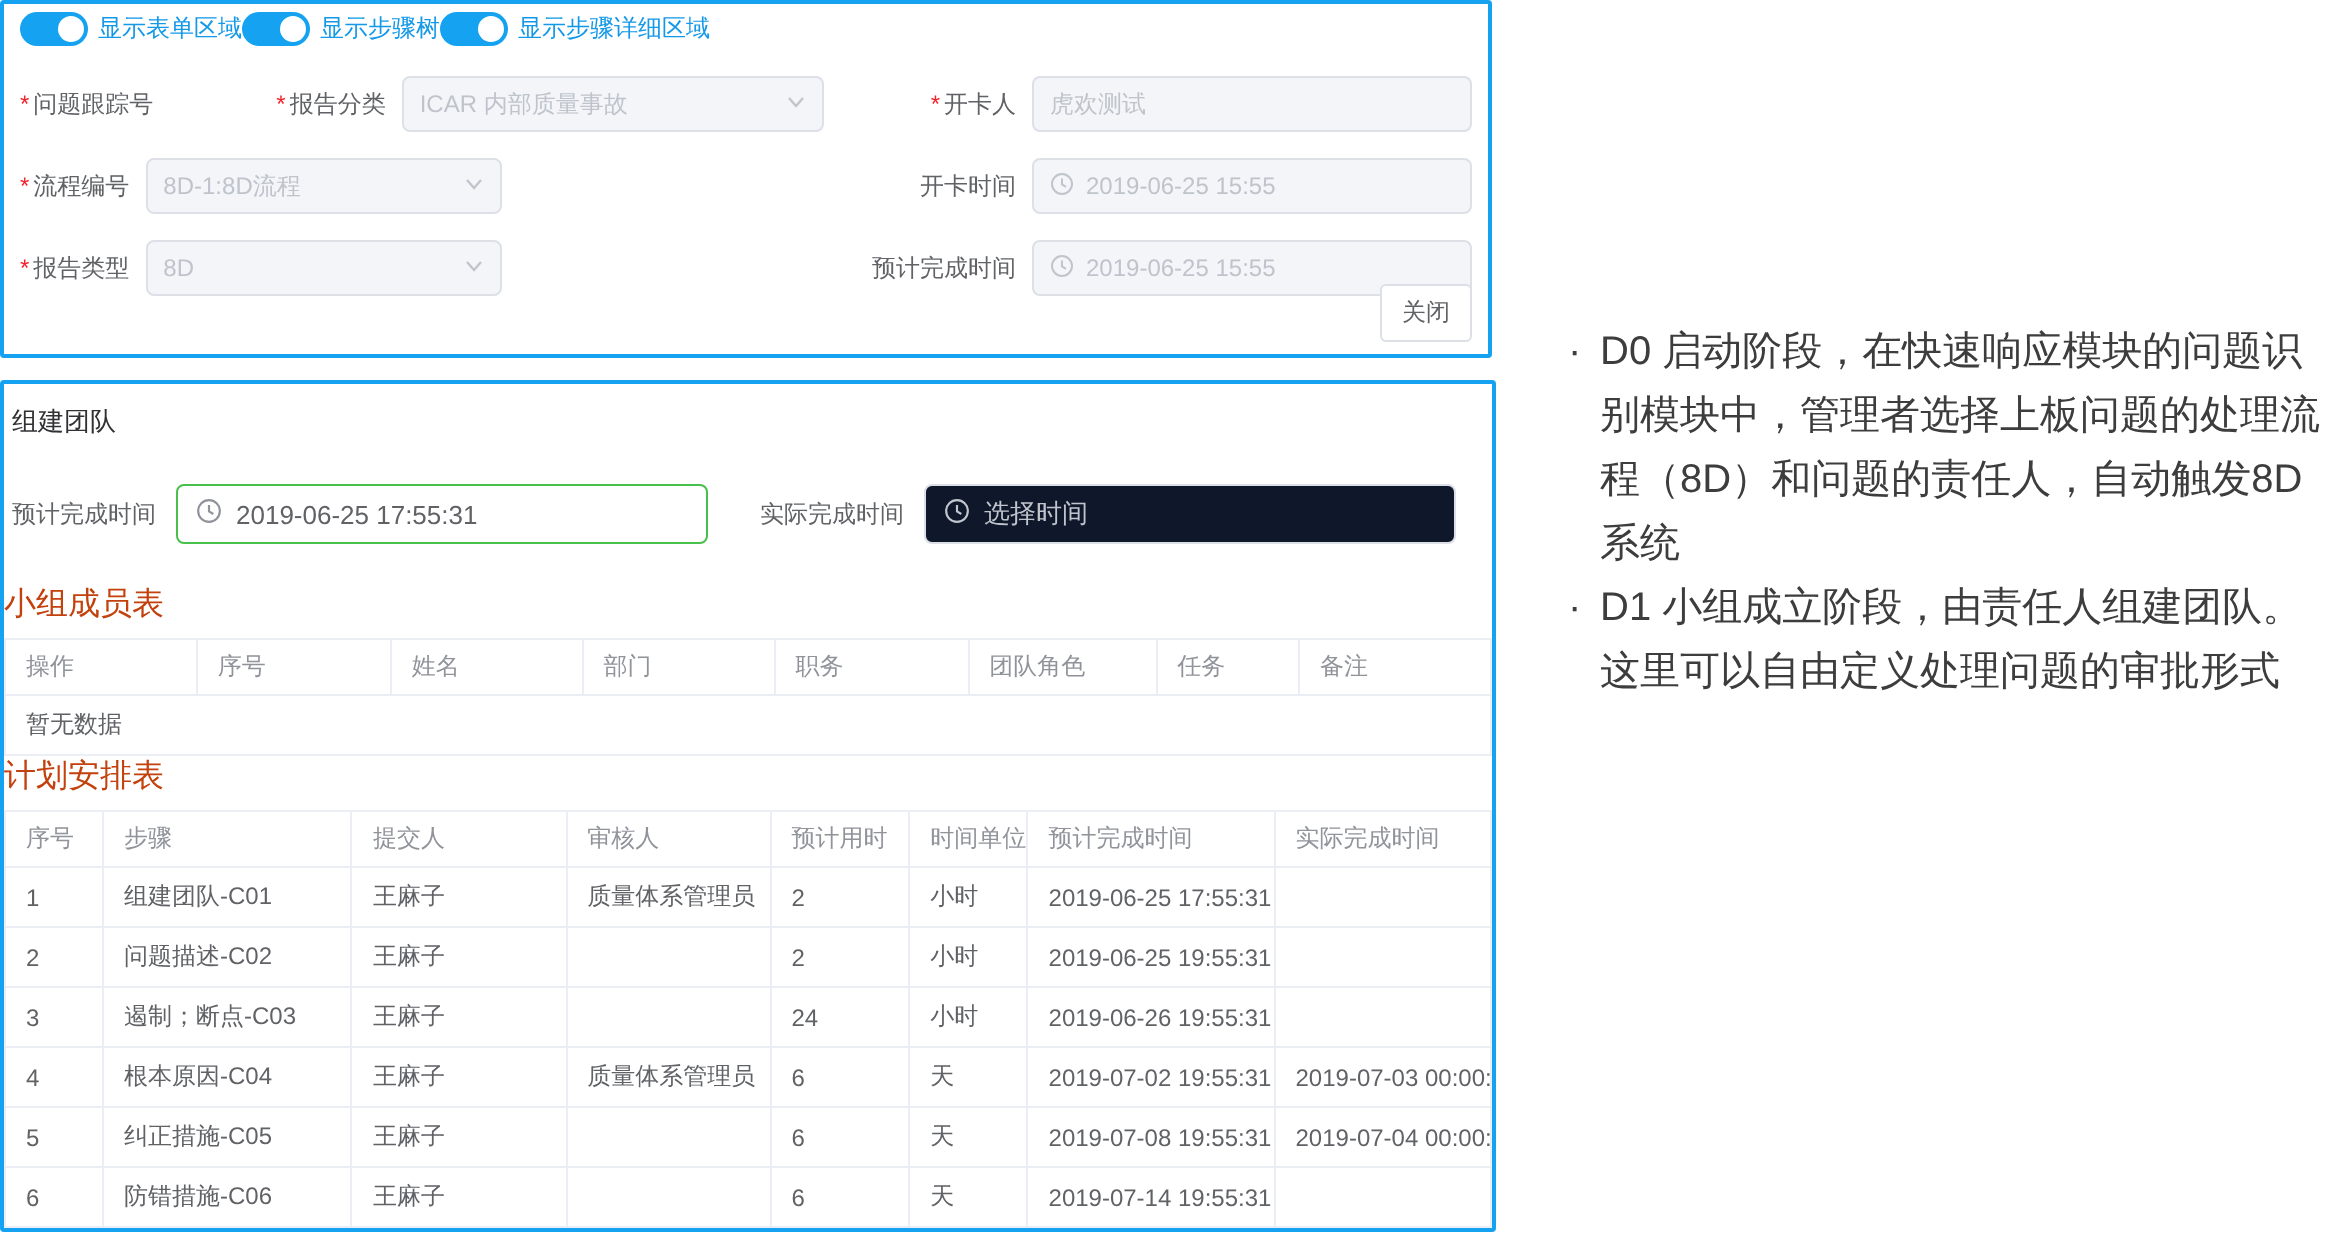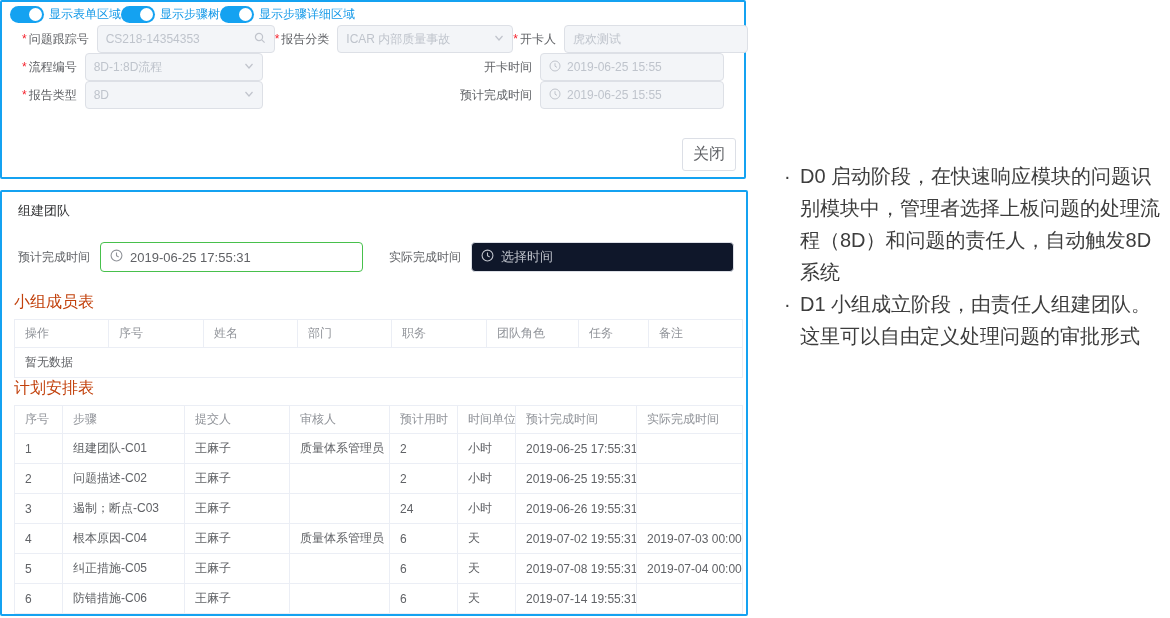--- a/index.html
+++ b/index.html
@@ -17,21 +17,21 @@
 
   
   .panel {
     position: absolute;
     left: 0;
     border: 2px solid #14a2f1;
     border-radius: 2px;
     background: #fff;
   }
   .top-panel { top: 0; width: 746px; height: 179px; }
-  .bottom-panel { top: 190px; width: 748px; height: 426px; padding: 6px 12px; }
+  .bottom-panel { top: 190px; width: 748px; height: 426px; padding: 6px 0; }
 
   
   .toggle-row {
     display: flex;
     align-items: center;
     padding: 4px 8px 2px 8px;
   }
   .toggle { display: flex; align-items: center; cursor: pointer; }
   .switch {
     position: relative;
@@ -53,21 +53,23 @@
     font-size: 12px;
     color: #1499e8;
     white-space: nowrap;
   }
 
   
   .frow {
     display: flex;
     align-items: center;
     justify-content: space-between;
-    padding: 0 20px;
+    padding: 0 8px;
+    margin-top: 13px;
+    gap: 44px;
   }
   .fg { display: flex; align-items: center; }
   .lbl {
     font-size: 12px;
     color: #606266;
     white-space: nowrap;
     padding-right: 8px;
     text-align: right;
   }
   .req::before { content: "*"; color: #f5222d; margin-right: 2px; }
@@ -76,30 +78,30 @@
     align-items: center;
     height: 28px;
     border: 1px solid #dde0e6;
     border-radius: 4px;
     background: #f3f5f8;
     padding: 0 8px;
     font-size: 12px;
     color: #bfc4cc;
   }
   .w1 { width: 178px; }
-  .w2 { width: 176px; justify-content: flex-end; }
-  .w3 { width: 184px; }
+  .w2 { width: 211px; justify-content: flex-end; }
+  .w3 { width: 220px; }
   .ctl .val { flex: 1 1 auto; white-space: nowrap; overflow: hidden; }
   .ctl .icon-right { flex: none; margin-left: 4px; }
   .ctl .icon-left { flex: none; margin-right: 6px; }
   .close-btn {
     position: absolute;
     right: 8px; bottom: 6px;
     padding: 5px 10px;
-    font-size: 16px;
+    font-size: 12px;
     color: #606266;
     background: #fff;
     border: 1px solid #dcdfe6;
     border-radius: 3px;
     cursor: pointer;
     font-family: inherit;
   }
 
   
   .step-title { font-size: 13px; color: #303133; margin: 4px 0 22px 4px; }
@@ -181,29 +183,20 @@
       </div>
       <div class="toggle">
         <span class="switch"></span>
         <span class="tlabel">显示步骤详细区域</span>
       </div>
     </div>
 
     <div class="frow">
       <div class="fg">
         <span class="lbl req">问题跟踪号</span>
-        <span class="ctl w1">
-          <span class="val">CS218-14354353</span>
-          <span class="icon-right">
-            <svg width="12" height="12" viewBox="0 0 12 12">
-                <circle cx="5" cy="5" r="3.6" fill="none" stroke="#c0c4cc" stroke-width="1.2"></circle>
-                <line x1="7.8" y1="7.8" x2="10.6" y2="10.6" stroke="#c0c4cc" stroke-width="1.2"></line>
-              </svg>
-          </span>
-        </span>
       </div>
       <div class="fg">
         <span class="lbl req">报告分类</span>
         <span class="ctl w2">
           <span class="val">ICAR 内部质量事故</span>
           <span class="icon-right">
             <svg width="10" height="10" viewBox="0 0 10 10">
                 <polyline points="1.5,3 5,7 8.5,3" fill="none" stroke="#c0c4cc" stroke-width="1.2"></polyline>
               </svg>
           </span>

